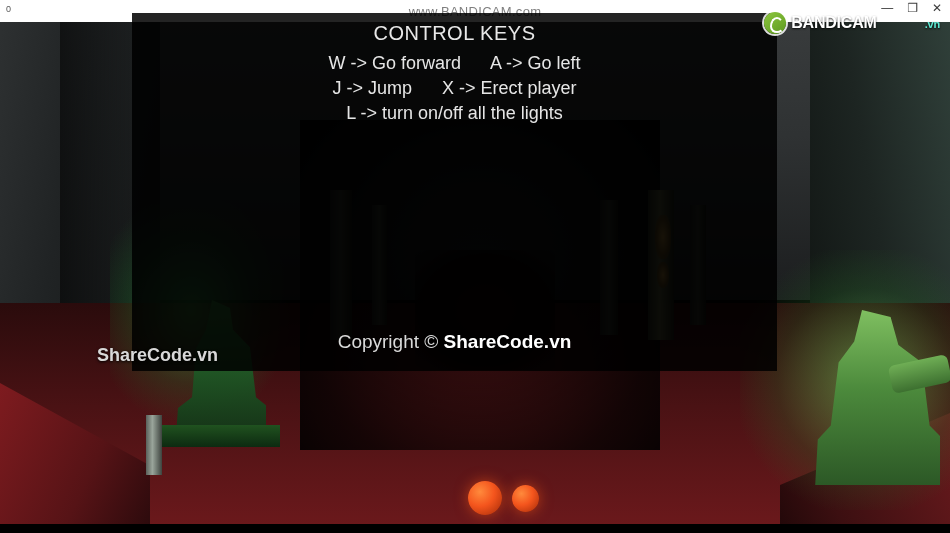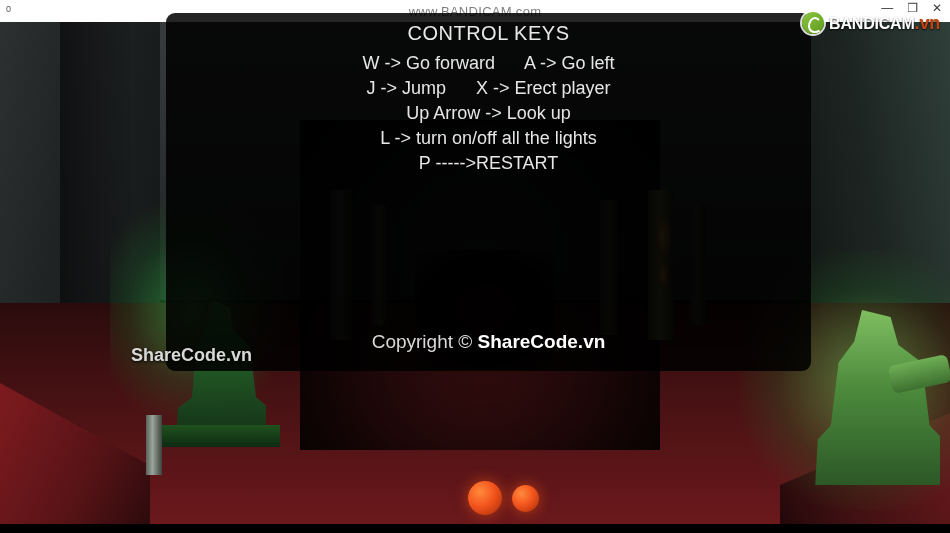--- a/index.html
+++ b/index.html
@@ -221,30 +221,29 @@
     border-radius: 50% 50% 50% 50% / 60% 60% 40% 40%;
     border-right-color: transparent;
   }
   .sc-text {
     font-size: 16px;
     font-weight: bold;
     color: #ffffff;
     text-shadow: 0 1px 2px rgba(0,0,0,0.8);
     letter-spacing: -0.2px;
   }
-  .sc-text .vn { color: #c2410c; font-size: 18px; }
+  .sc-text .vn { color: #5eead4; font-size: 11px; margin-left: 48px; }
 
   
   .overlay {
     position: absolute;
-    left: 166px; top: 13px;
+    left: 132px; top: 13px;
     width: 645px; height: 358px;
     background: rgba(0,0,0,0.86);
     z-index: 20;
-    border-radius: 9px;
   }
   .overlay-title {
     text-align: center;
     color: #e8e8e8;
     font-size: 20px;
     margin-top: 9px;
     letter-spacing: 0.5px;
   }
   .keys {
     margin-top: 6px;
@@ -345,23 +344,21 @@
   <div class="sc-watermark">
     <div class="sc-logo"></div>
     <div class="sc-text"><span>BANDICAM</span><span class="vn">.vn</span></div>
   </div>
 
   <div class="overlay">
     <div class="overlay-title">CONTROL KEYS</div>
     <div class="keys">
       <div class="key-line">W -&gt; Go forward      A -&gt; Go left</div>
       <div class="key-line">J -&gt; Jump      X -&gt; Erect player</div>
-      <div class="key-line">Up Arrow -&gt; Look up</div>
       <div class="key-line">L -&gt; turn on/off all the lights</div>
-      <div class="key-line">P -----&gt;RESTART</div>
     </div>
 
     <div class="watermark-mid">ShareCode.vn</div>
 
     <div class="copyright"><span>Copyright © </span><span class="brand">ShareCode.vn</span></div>
   </div>
 
   <div class="sphere s1"></div>
   <div class="sphere s2"></div>
 

